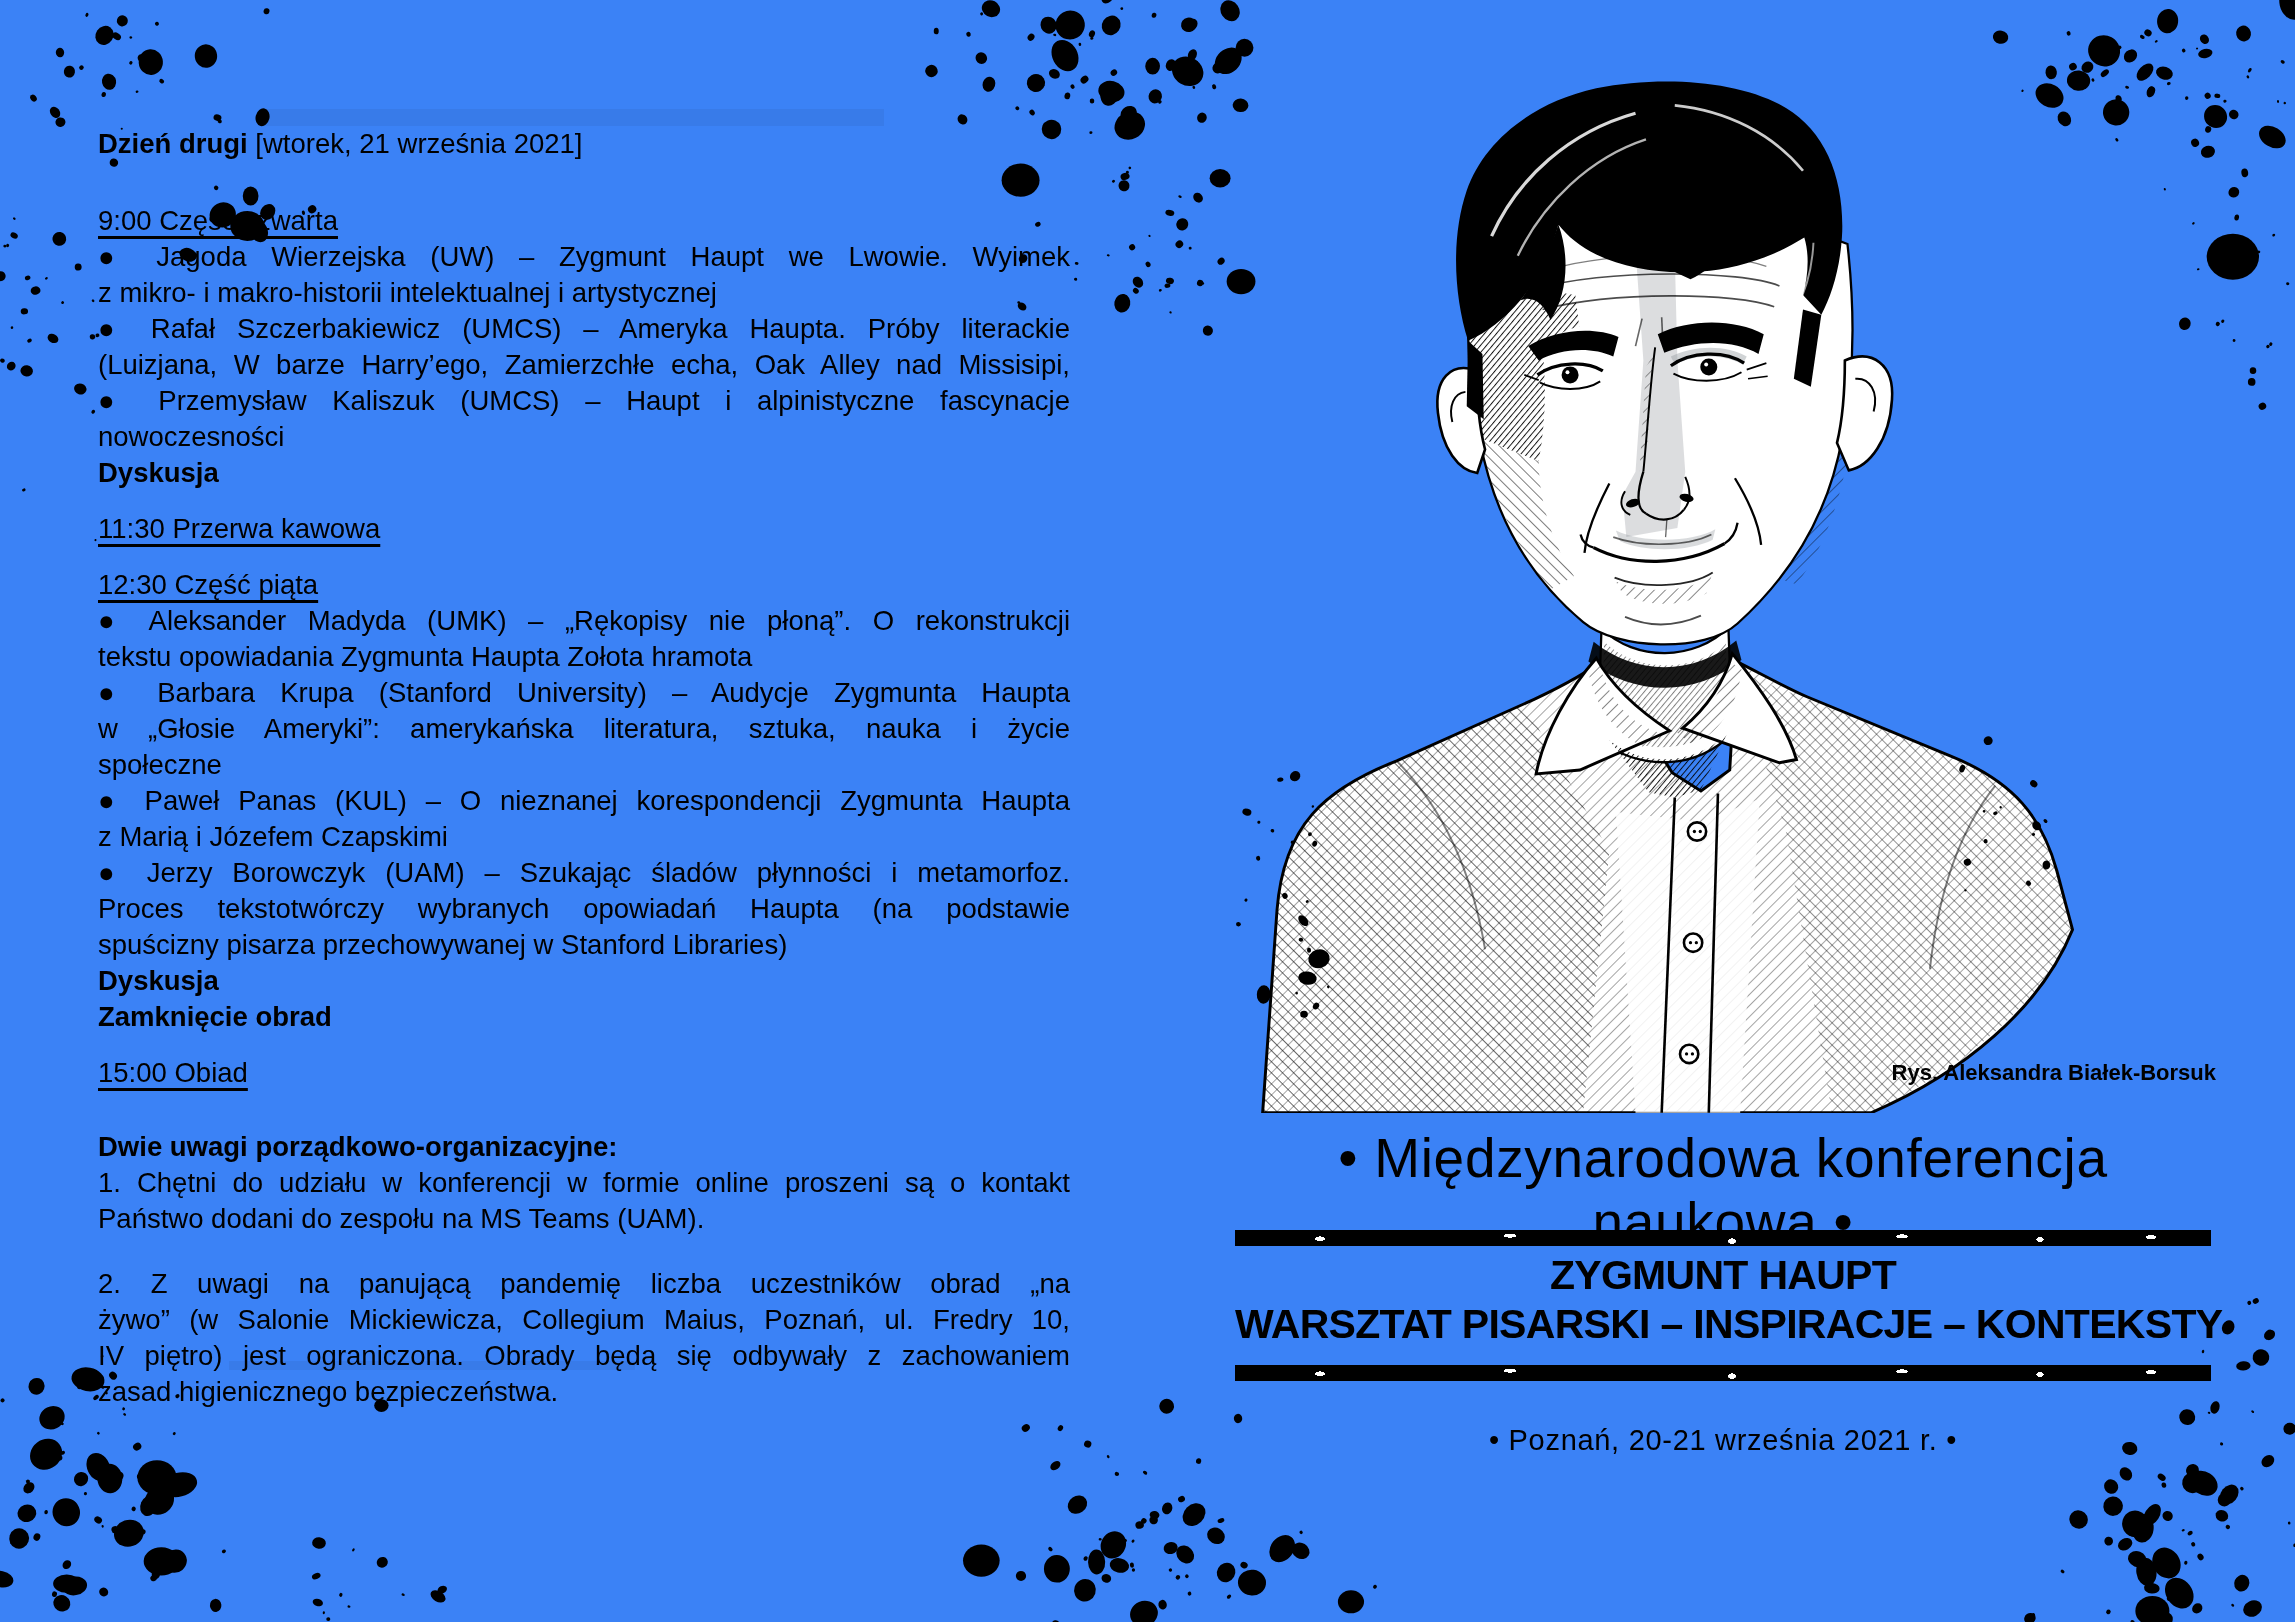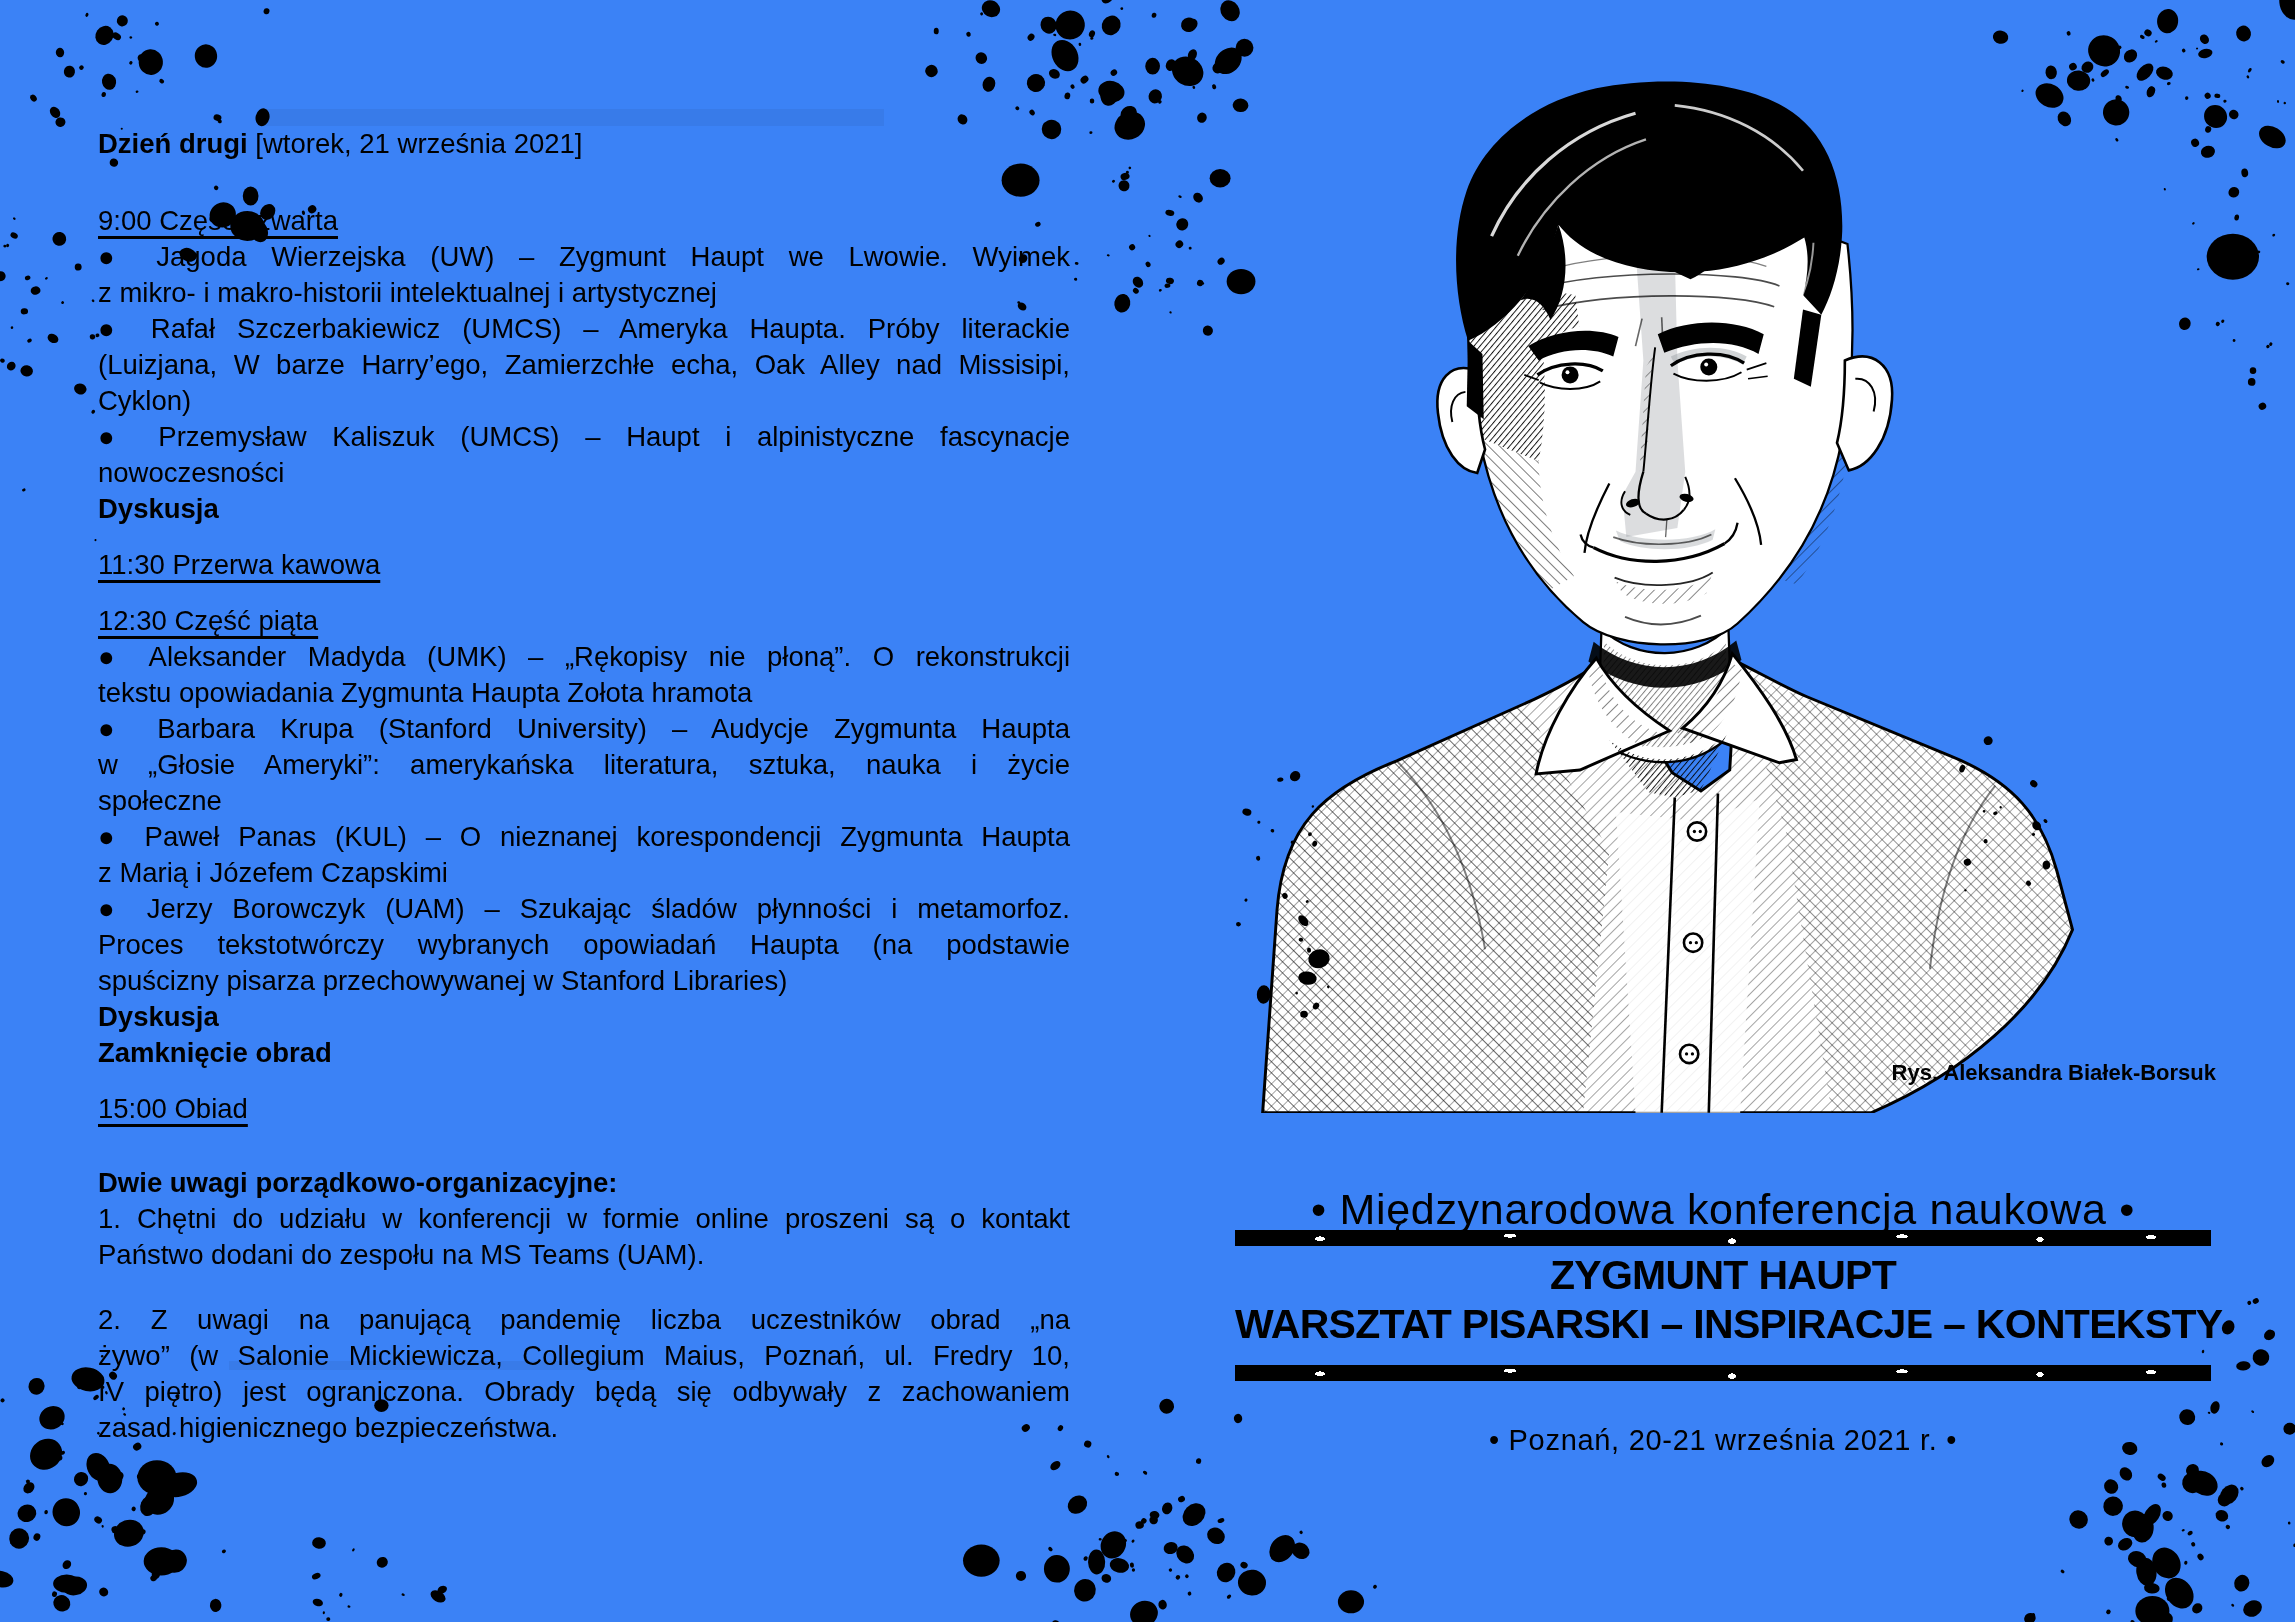--- a/index.html
+++ b/index.html
@@ -14,22 +14,22 @@
   .sec{margin-top:20px}
   .notes{margin-top:38px}
   .p2blk{margin-top:29px}
   .u{text-decoration:underline;text-decoration-thickness:2.6px;text-underline-offset:5.9px}
   .jl{text-align:justify;text-align-last:justify}
   .ll{text-align:left}
   
   .rcol{position:absolute;left:1235px;top:0;width:976px;height:1623px;z-index:2}
   .credit{position:absolute;left:1569px;top:1060px;width:647px;z-index:2;
           text-align:right;font-size:22px;font-weight:bold}
-  .subtitle{position:absolute;left:0;top:1185px;width:100%;text-align:center;
-            font-size:43px;letter-spacing:0.7px}
+  .subtitle{position:absolute;left:0;top:1126px;width:100%;text-align:center;
+            font-size:55px;letter-spacing:0.7px}
   .bar{position:absolute;left:0;width:100%;height:15.7px;background-color:#000;
        background-image:
         radial-gradient(ellipse 7.9px 3.9px at 85px 55%,#fff 60%,transparent 62%),
         radial-gradient(ellipse 10.5px 3.3px at 275px 35%,#fff 60%,transparent 62%),
         radial-gradient(ellipse 6.5px 4.6px at 497px 70%,#fff 60%,transparent 62%),
         radial-gradient(ellipse 9.2px 3.3px at 667px 40%,#fff 60%,transparent 62%),
         radial-gradient(ellipse 5.9px 3.9px at 805px 60%,#fff 60%,transparent 62%),
         radial-gradient(ellipse 8.5px 3.3px at 916px 45%,#fff 60%,transparent 62%)}
   .bar1{top:1230px}
   .bar2{top:1365px}
@@ -55,21 +55,20 @@
   <div class="col-left">
 
     <div class="hdr ll"><span class="b">Dzień drugi</span><span> [wtorek, 21 września 2021]</span></div>
 
     <div class="sec" style="margin-top:0">
       <div class="ll"><span class="u">9:00 Część czwarta</span></div>
       <div class="jl"><span>● Jagoda Wierzejska (UW) – Zygmunt Haupt we Lwowie. Wyimek</span></div>
       <div class="ll"><span>z mikro- i makro-historii intelektualnej i artystycznej</span></div>
       <div class="jl"><span>● Rafał Szczerbakiewicz (UMCS) – Ameryka Haupta. Próby literackie</span></div>
       <div class="jl"><span class="i">(Luizjana, W barze Harry’ego, Zamierzchłe echa, Oak Alley nad Missisipi,</span></div>
-      <div class="ll"><span class="i">Cyklon)</span></div>
       <div class="jl"><span>● Przemysław Kaliszuk (UMCS) – Haupt i alpinistyczne fascynacje</span></div>
       <div class="ll"><span>nowoczesności</span></div>
       <div class="ll"><span class="b">Dyskusja</span></div>
     </div>
 
     <div class="sec">
       <div class="ll"><span class="u">11:30 Przerwa kawowa</span></div>
     </div>
 
     <div class="sec">

